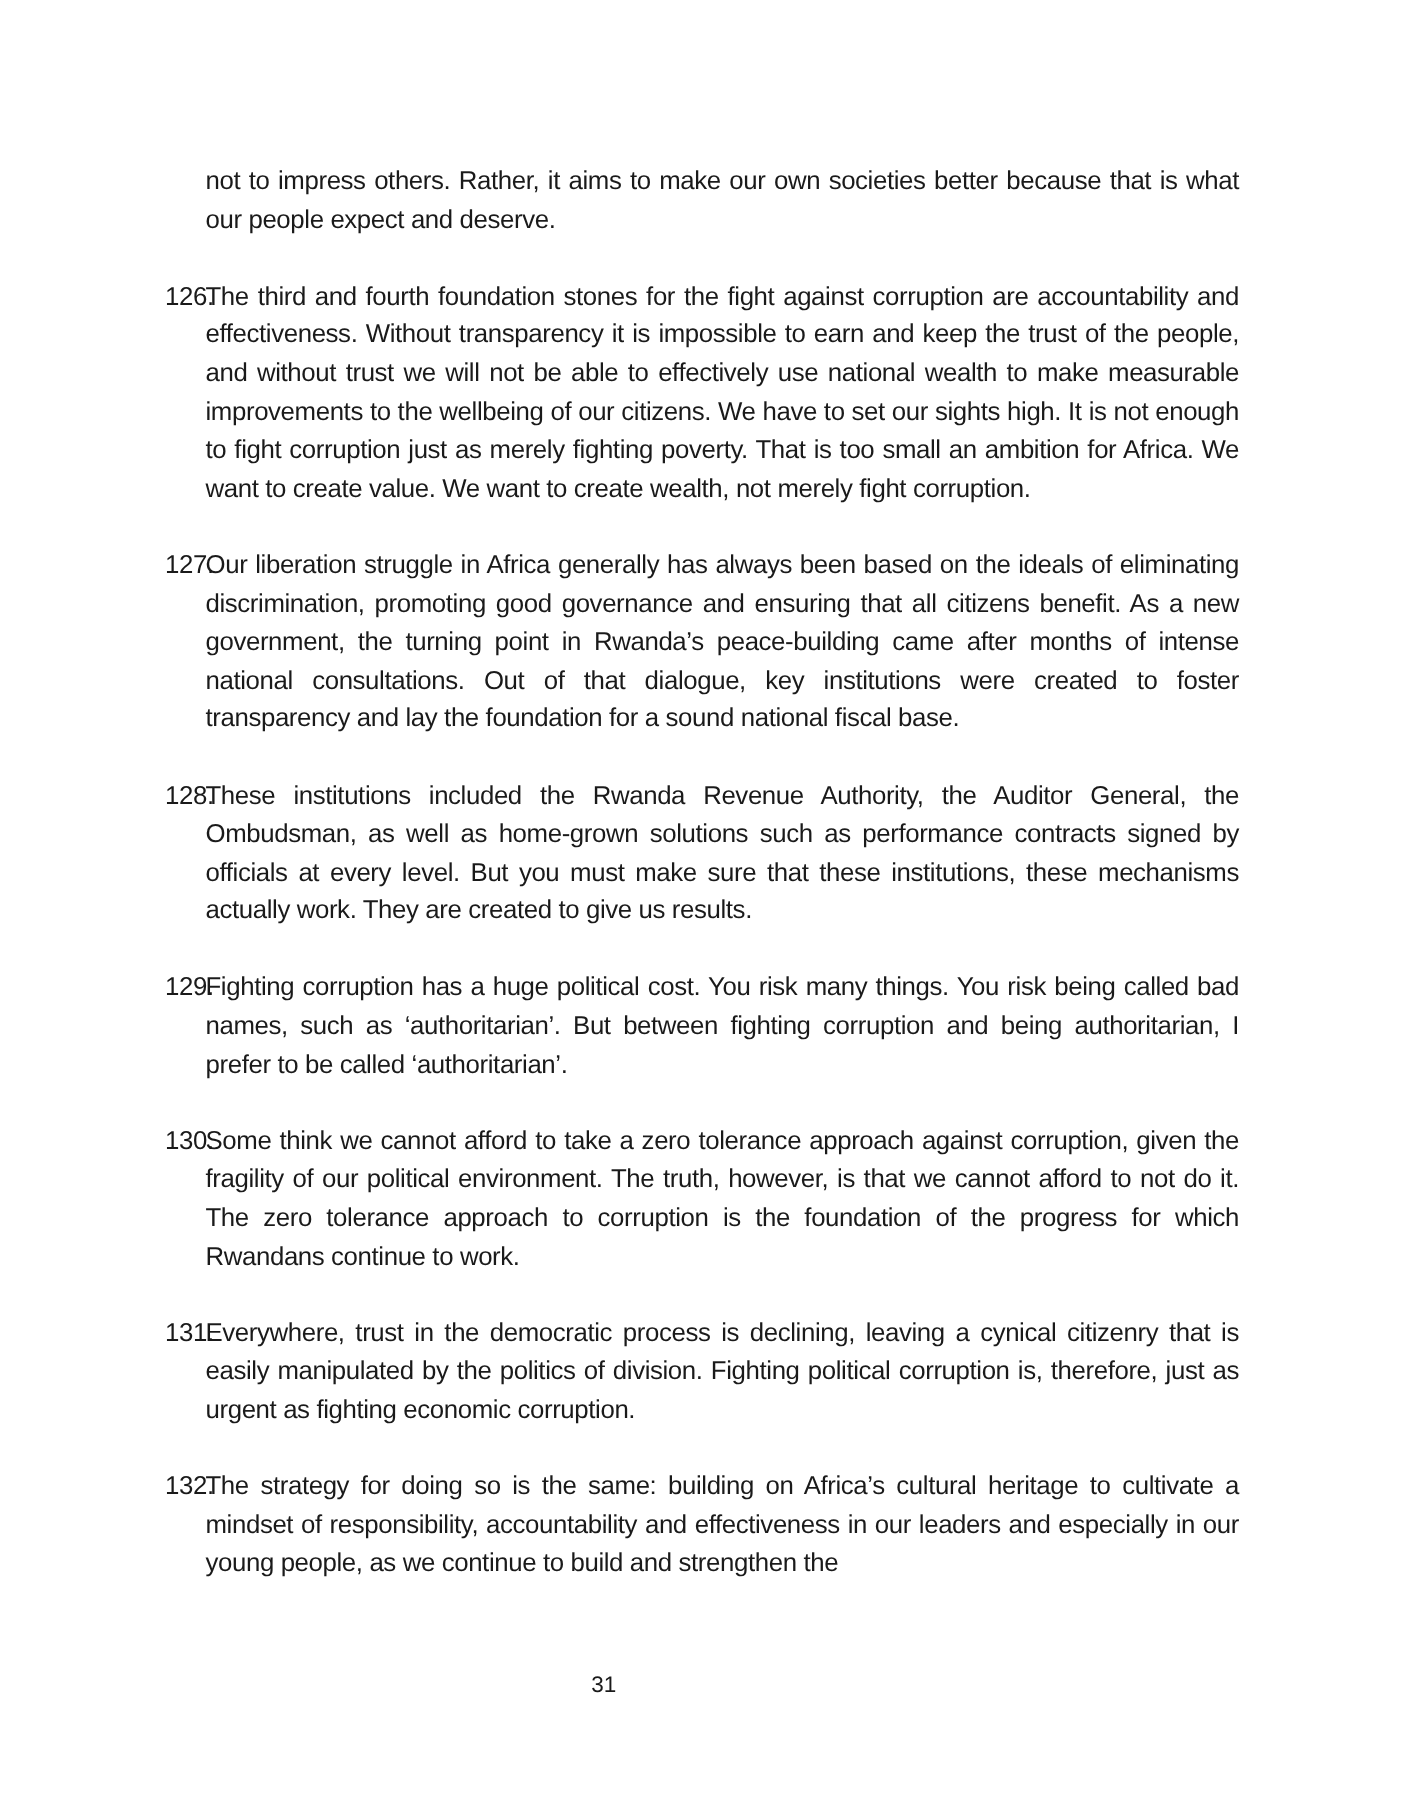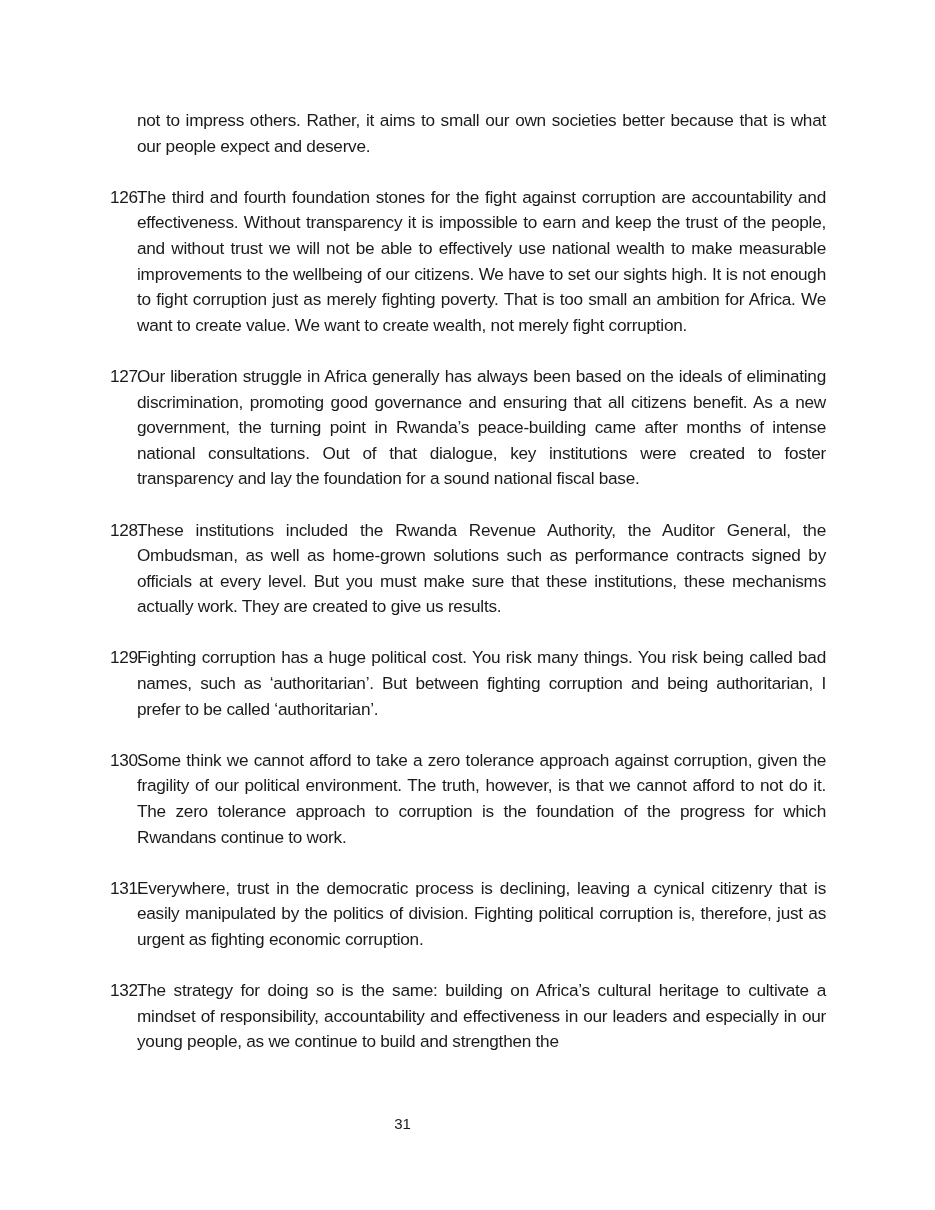--- a/index.html
+++ b/index.html
@@ -48,21 +48,21 @@
       top: 1115px;
       text-align: center;
       font-size: 15px;
       color: #1a1a1a;
     }
   </style>
 </head>
 <body>
 
 <div class="page">
-  <p class="para cont">not to impress others. Rather, it aims to small our own societies better because that is what our people expect and deserve.</p>
+  <p class="para cont">not to impress others. Rather, it aims to make our own societies better because that is what our people expect and deserve.</p>
 
   <p class="para">
     <span class="num">126.</span><span>The third and fourth foundation stones for the fight against corruption are accountability and effectiveness. Without transparency it is impossible to earn and keep the trust of the people, and without trust we will not be able to effectively use national wealth to make measurable improvements to the wellbeing of our citizens. We have to set our sights high. It is not enough to fight corruption just as merely fighting poverty. That is too small an ambition for Africa. We want to create value. We want to create wealth, not merely fight corruption.</span>
   </p>
 
   <p class="para">
     <span class="num">127.</span><span>Our liberation struggle in Africa generally has always been based on the ideals of eliminating discrimination, promoting good governance and ensuring that all citizens benefit. As a new government, the turning point in Rwanda’s peace-building came after months of intense national consultations. Out of that dialogue, key institutions were created to foster transparency and lay the foundation for a sound national fiscal base.</span>
   </p>
 
   <p class="para">

